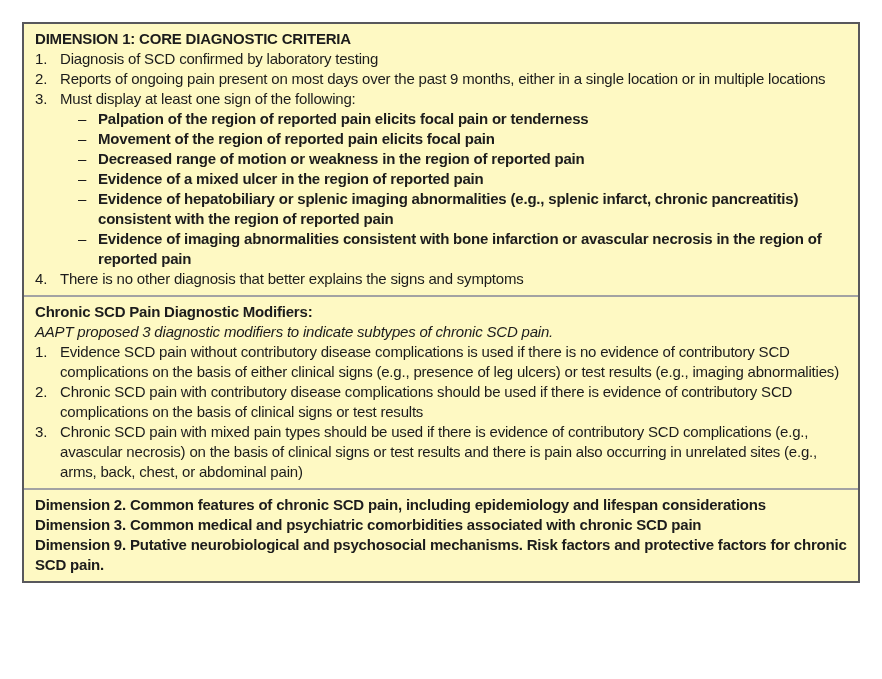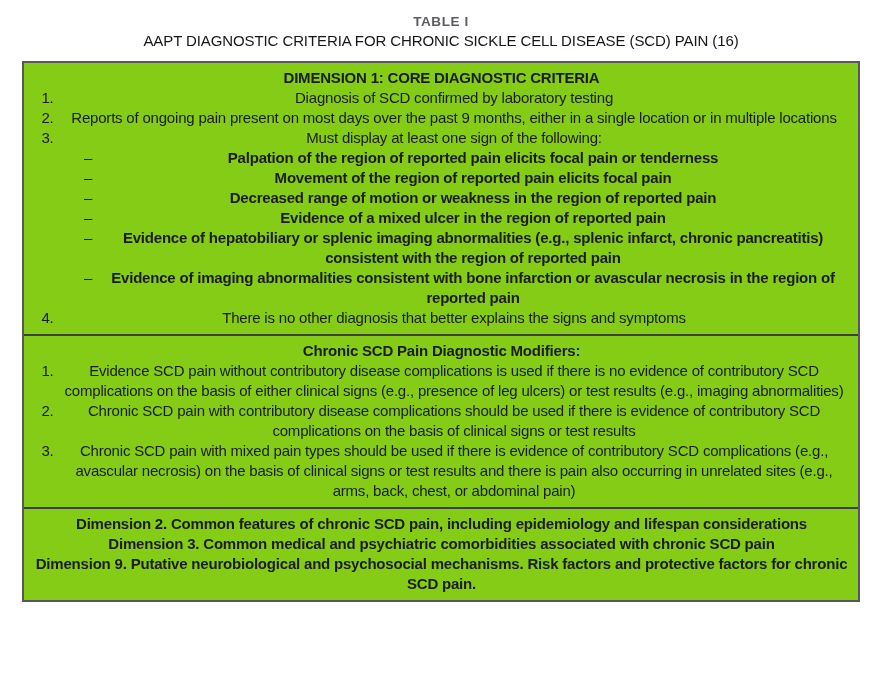--- a/index.html
+++ b/index.html
@@ -32,31 +32,30 @@
     font-size: 15px;
     font-weight: 400;
     letter-spacing: -0.1px;
     color: #161616;
     line-height: 20px;
   }
   .box {
     width: 834px;
     margin: 10px auto 0 auto;
     border: 2px solid #58585c;
-    background: #84cc16;
-    text-align: center;
+    background: #fef9c3;
   }
   .section {
     padding: 5px 10px 6px 11px;
     font-size: 15px;
     letter-spacing: -0.2px;
     line-height: 20px;
   }
   .section + .section {
-    border-top: 2px solid #404040;
+    border-top: 2px solid #a3a3a3;
   }
   .sec-heading {
     font-weight: 700;
   }
   .intro {
     font-style: italic;
   }
   .li {
     display: flex;
   }
@@ -79,24 +78,20 @@
   }
   .bold-line {
     font-weight: 700;
   }
 </style>
 </head>
 <body>
 
 <div class="page">
 
-  <div class="caption">
-    <div class="caption-num">TABLE I</div>
-    <div class="caption-title">AAPT DIAGNOSTIC CRITERIA FOR CHRONIC SICKLE CELL DISEASE (SCD) PAIN (16)</div>
-  </div>
 
   <div class="box">
 
     <section class="section">
       <div class="sec-heading">DIMENSION 1: CORE DIAGNOSTIC CRITERIA</div>
 
       <div class="li">
         <span class="num">1.</span>
         <span class="txt">Diagnosis of SCD confirmed by laboratory testing</span>
       </div>
@@ -137,20 +132,21 @@
       </div>
 
       <div class="li">
         <span class="num">4.</span>
         <span class="txt">There is no other diagnosis that better explains the signs and symptoms</span>
       </div>
     </section>
 
     <section class="section">
       <div class="sec-heading">Chronic SCD Pain Diagnostic Modifiers:</div>
+      <div class="intro">AAPT proposed 3 diagnostic modifiers to indicate subtypes of chronic SCD pain.</div>
 
       <div class="li">
         <span class="num">1.</span>
         <span class="txt">Evidence SCD pain without contributory disease complications is used if there is no evidence of contributory SCD complications on the basis of either clinical signs (e.g., presence of leg ulcers) or test results (e.g., imaging abnormalities)</span>
       </div>
       <div class="li">
         <span class="num">2.</span>
         <span class="txt">Chronic SCD pain with contributory disease complications should be used if there is evidence of contributory SCD complications on the basis of clinical signs or test results</span>
       </div>
       <div class="li">

